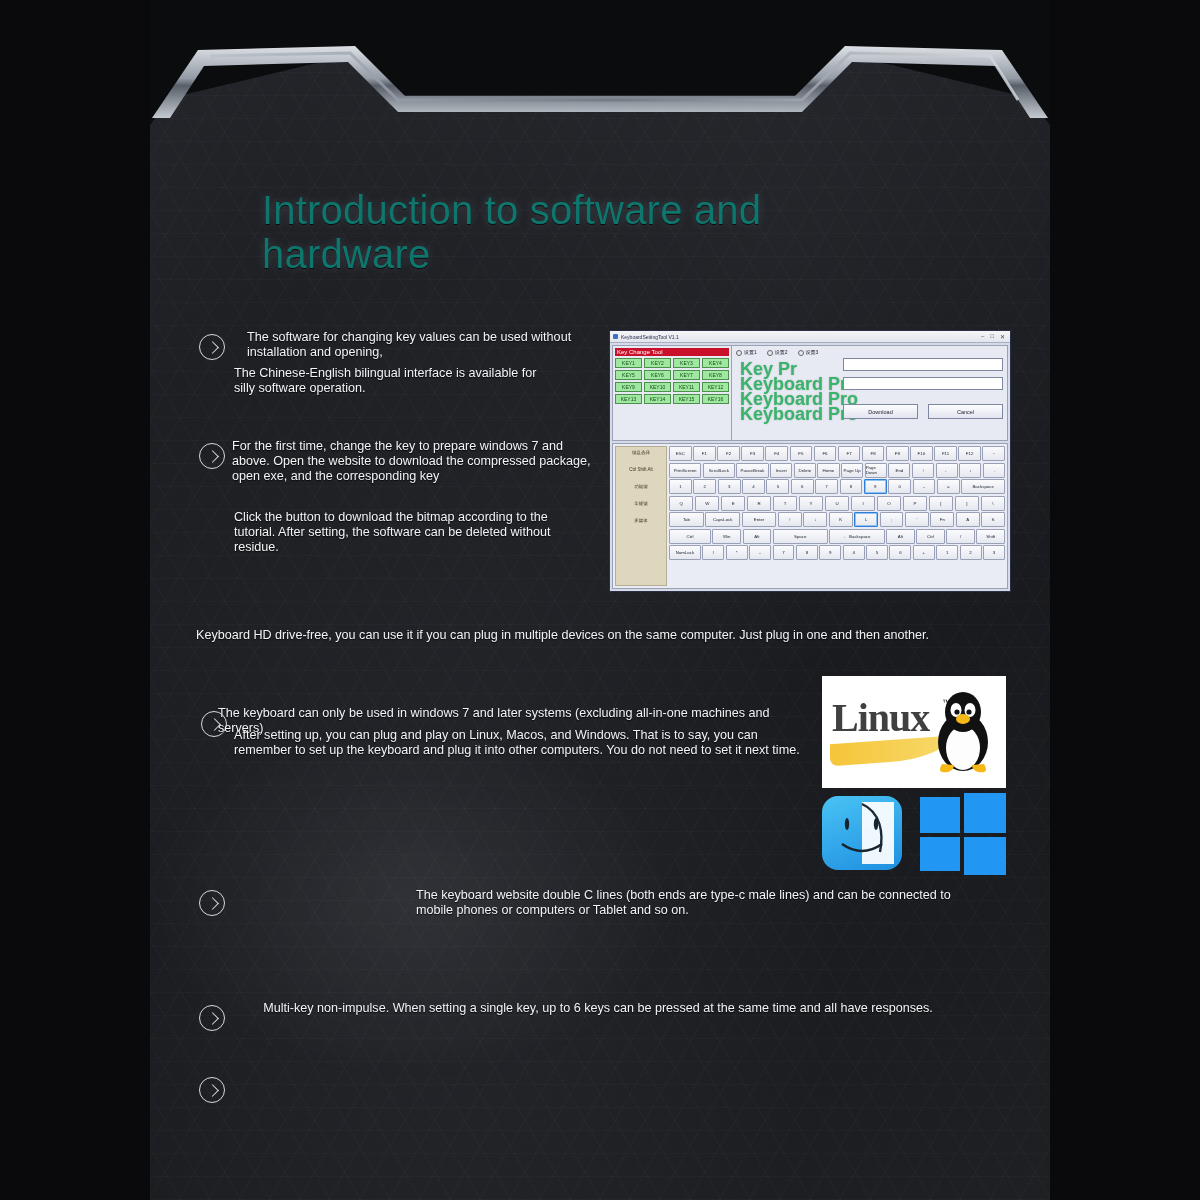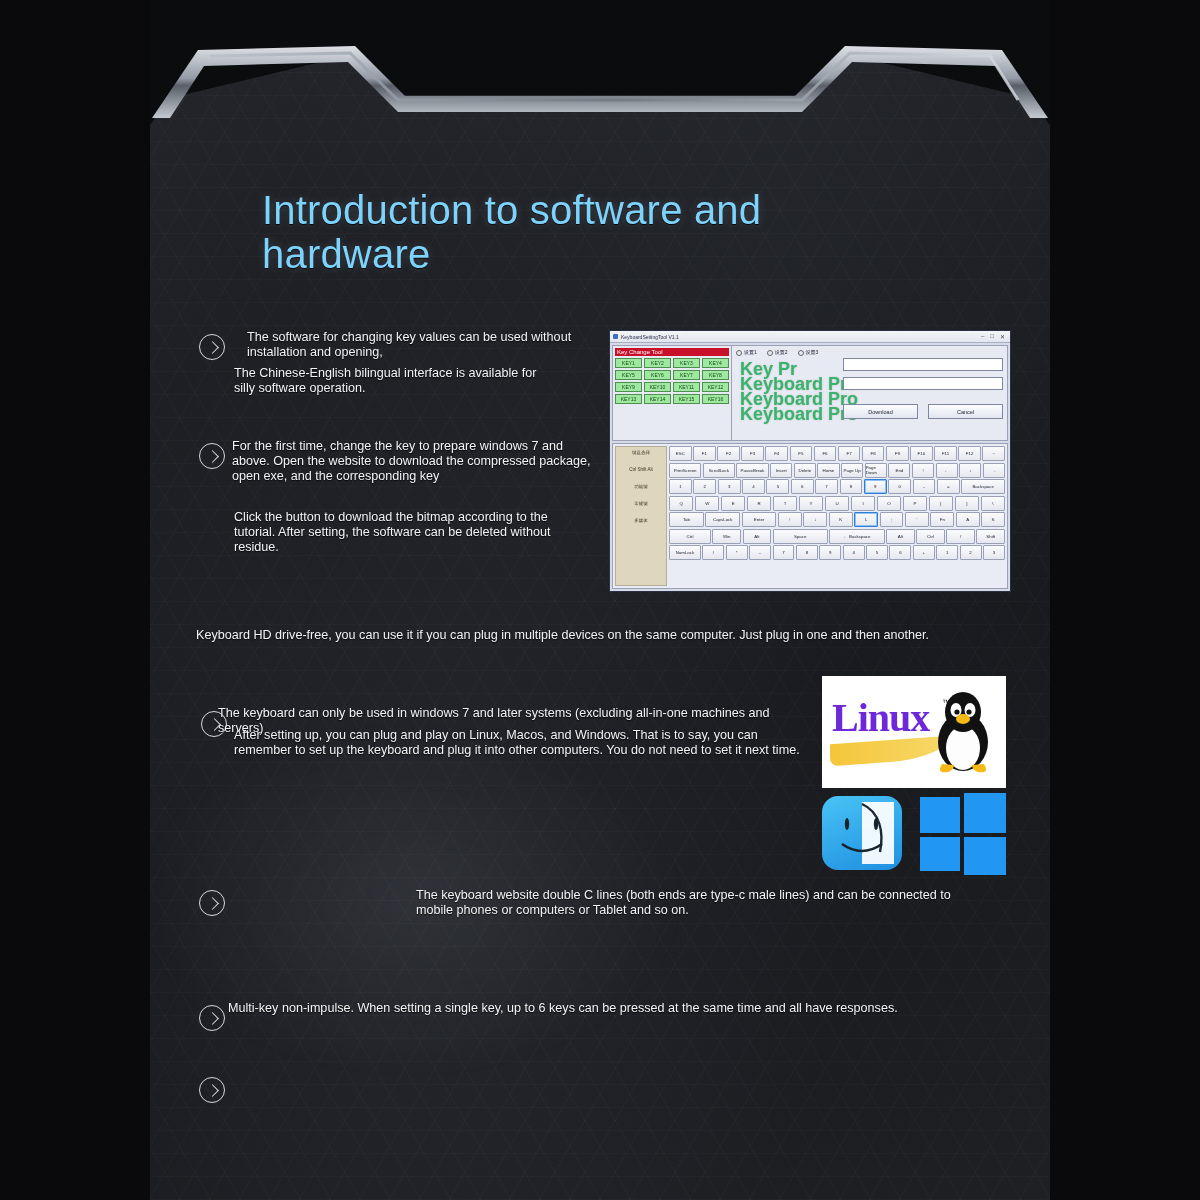--- a/index.html
+++ b/index.html
@@ -74,21 +74,21 @@
   }
 
   .title {
     position: absolute;
     left: 262px;
     top: 188px;
     width: 600px;
     font-size: 40px;
     line-height: 44px;
     font-weight: 400;
-    color: #7dd3fc;
+    color: #0f766e;
     letter-spacing: 0.2px;
     text-shadow: 0 1px 0 rgba(0,0,0,0.7), 0 0 10px rgba(200,215,235,0.18);
   }
 
   .arrow {
     position: absolute;
     width: 26px;
     height: 26px;
     border: 1.6px solid #d6dae0;
     border-radius: 50%;
@@ -289,21 +289,21 @@
     background: #fff;
     overflow: hidden;
   }
   .linux-word {
     position: absolute;
     left: 10px;
     top: 18px;
     font-family: "Liberation Serif", serif;
     font-size: 40px;
     font-weight: bold;
-    color: #6d28d9;
+    color: #404040;
     letter-spacing: -1px;
   }
   .linux-tm {
     position: absolute;
     left: 120px;
     top: 22px;
     font-size: 8px;
     color: #111;
   }
   .linux-swoosh {
@@ -405,21 +405,21 @@
     <div class="txt" style="left:234px; top:700px; width:576px;margin-top:28px;">After setting up, you can plug and play on Linux, Macos, and Windows. That is to say, you can remember to set up the keyboard and plug it into other computers. You do not need to set it next time.</div>
 
     <div class="arrow" style="left:199px; top:890px;">
         <span></span>
       </div>
     <div class="txt" style="left:416px; top:888px; width:575px;">The keyboard website double C lines (both ends are type-c male lines) and can be connected to mobile phones or computers or Tablet and so on.</div>
 
     <div class="arrow" style="left:199px; top:1005px;">
         <span></span>
       </div>
-    <div class="txt" style="left:228px; top:1001px; width:740px;">Multi-key non-impulse. When setting a single key, up to 6 keys can be pressed at the same time and all have responses.</div>
+    <div class="txt" style="left:228px; top:1001px; width:740px;text-align:center;">Multi-key non-impulse. When setting a single key, up to 6 keys can be pressed at the same time and all have responses.</div>
 
     <div class="arrow" style="left:199px; top:1077px;">
         <span></span>
       </div>
 
     <div class="sw">
       <div class="sw-title">
         <span class="dot"></span>
         <span>KeyboardSettingTool V1.1</span>
         <span class="wbtns">

